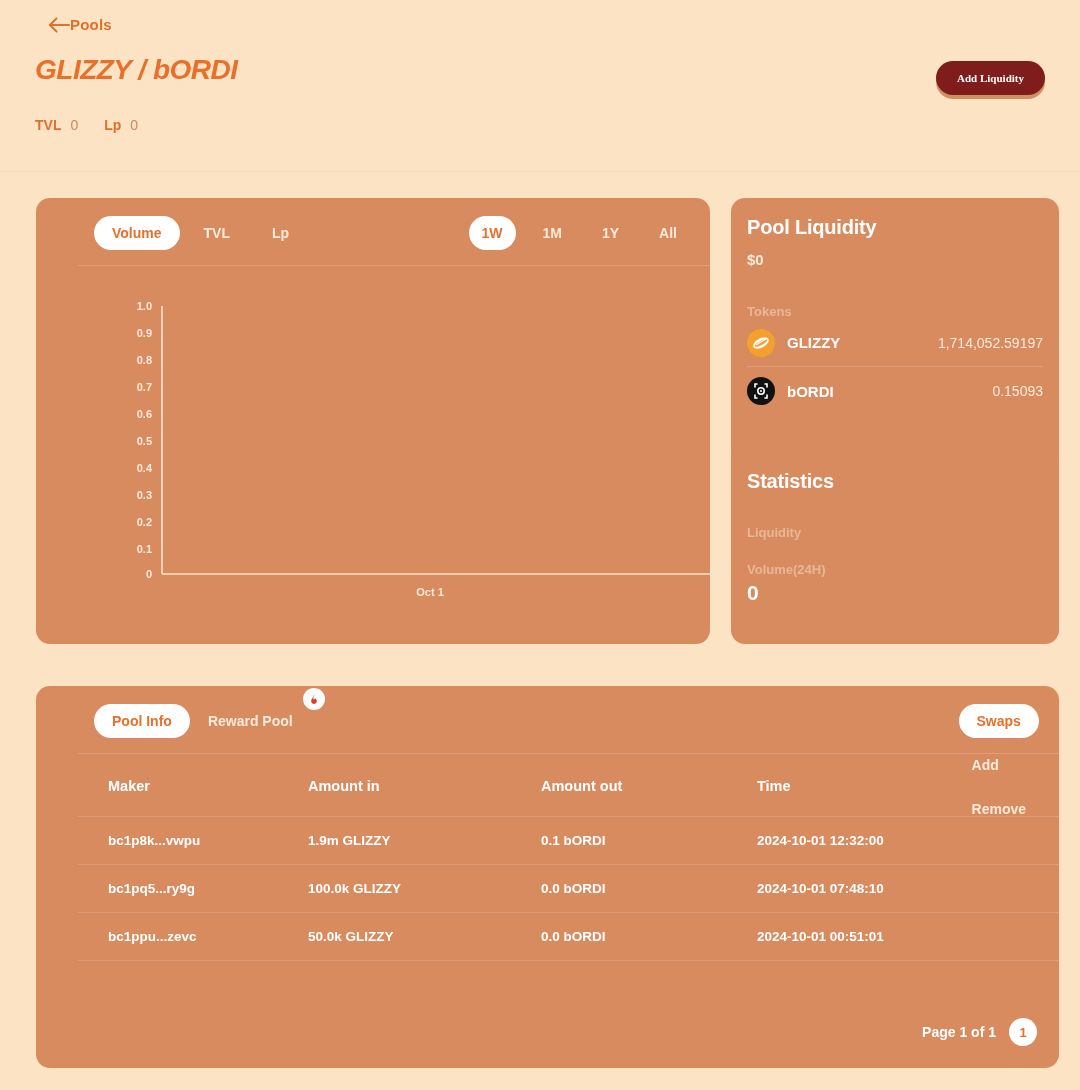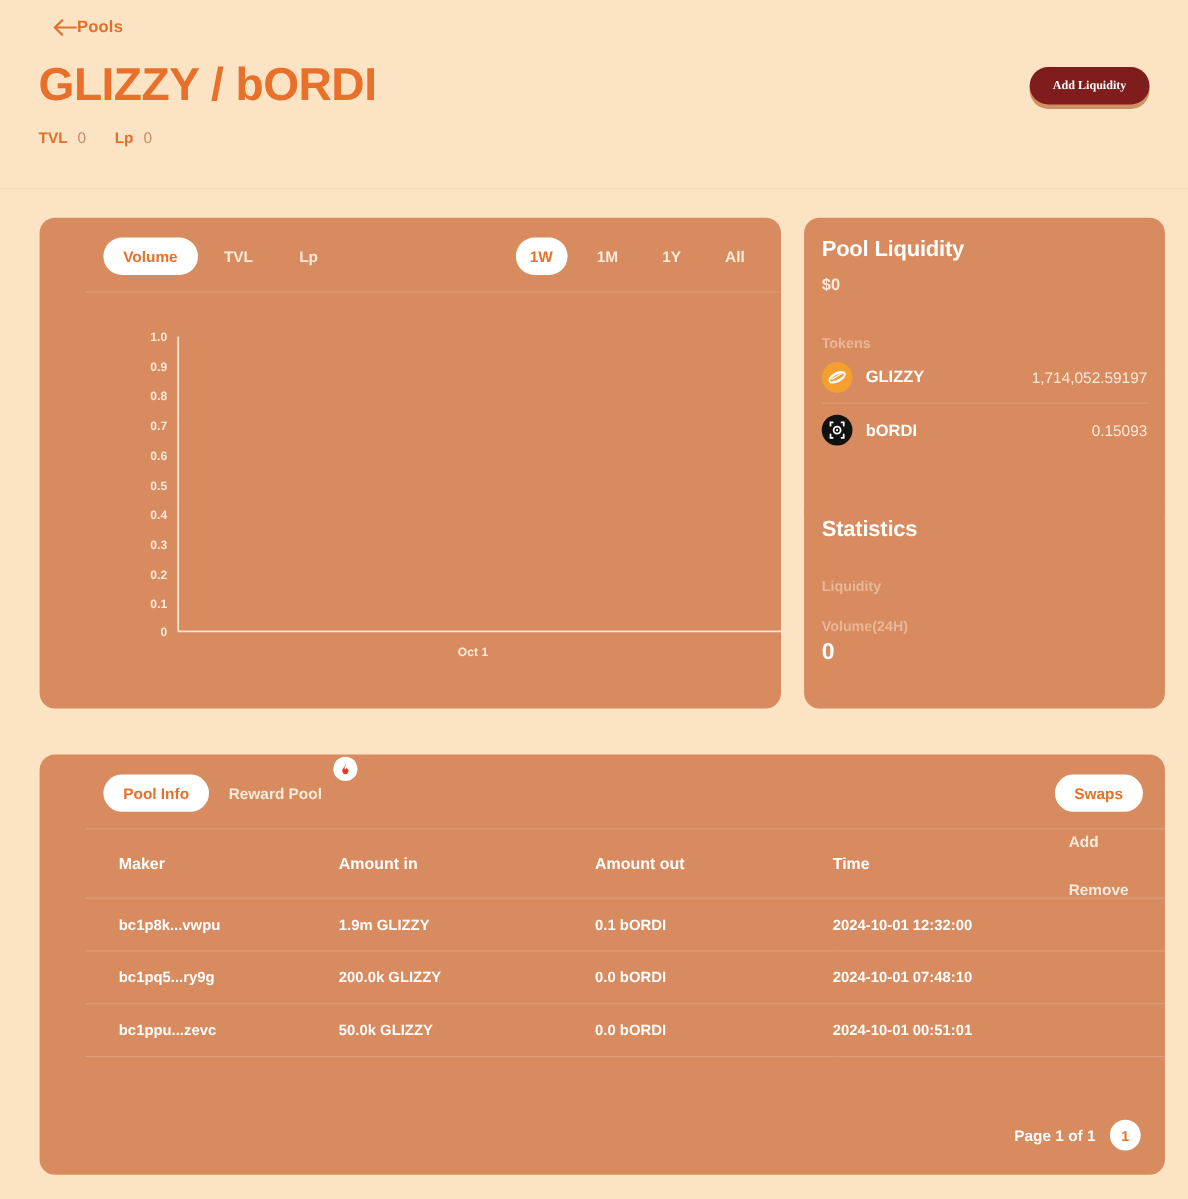--- a/index.html
+++ b/index.html
@@ -32,24 +32,25 @@
   .back-label {
     color: #E0702C;
     font-size: 15px;
     font-weight: 700;
     letter-spacing: .2px;
   }
   .pair-title {
     position: absolute;
     left: 35px; top: 56px;
     color: #E8702A;
-    font-size: 42px;
+    font-size: 28px;
     font-weight: 900;
     letter-spacing: -0.5px;
     line-height: 1;
+    font-style: italic;
   }
   .stats-row {
     position: absolute;
     left: 35px; top: 117px;
     display: flex; align-items: center; gap: 9px;
     font-size: 14px;
   }
   .stat-key { color: #E0702C; font-weight: 800; }
   .stat-val { color: #C98A63; font-weight: 500; margin-right: 17px; }
 
@@ -397,21 +398,21 @@
       </thead>
       <tbody>
         <tr>
           <td class="col-maker">bc1p8k...vwpu</td>
           <td class="col-in">1.9m GLIZZY</td>
           <td class="col-out">0.1 bORDI</td>
           <td class="col-time">2024-10-01 12:32:00</td>
         </tr>
         <tr>
           <td class="col-maker">bc1pq5...ry9g</td>
-          <td class="col-in">200.0k GLIZZY</td>
+          <td class="col-in">100.0k GLIZZY</td>
           <td class="col-out">0.0 bORDI</td>
           <td class="col-time">2024-10-01 07:48:10</td>
         </tr>
         <tr>
           <td class="col-maker">bc1ppu...zevc</td>
           <td class="col-in">50.0k GLIZZY</td>
           <td class="col-out">0.0 bORDI</td>
           <td class="col-time">2024-10-01 00:51:01</td>
         </tr>
       </tbody>

